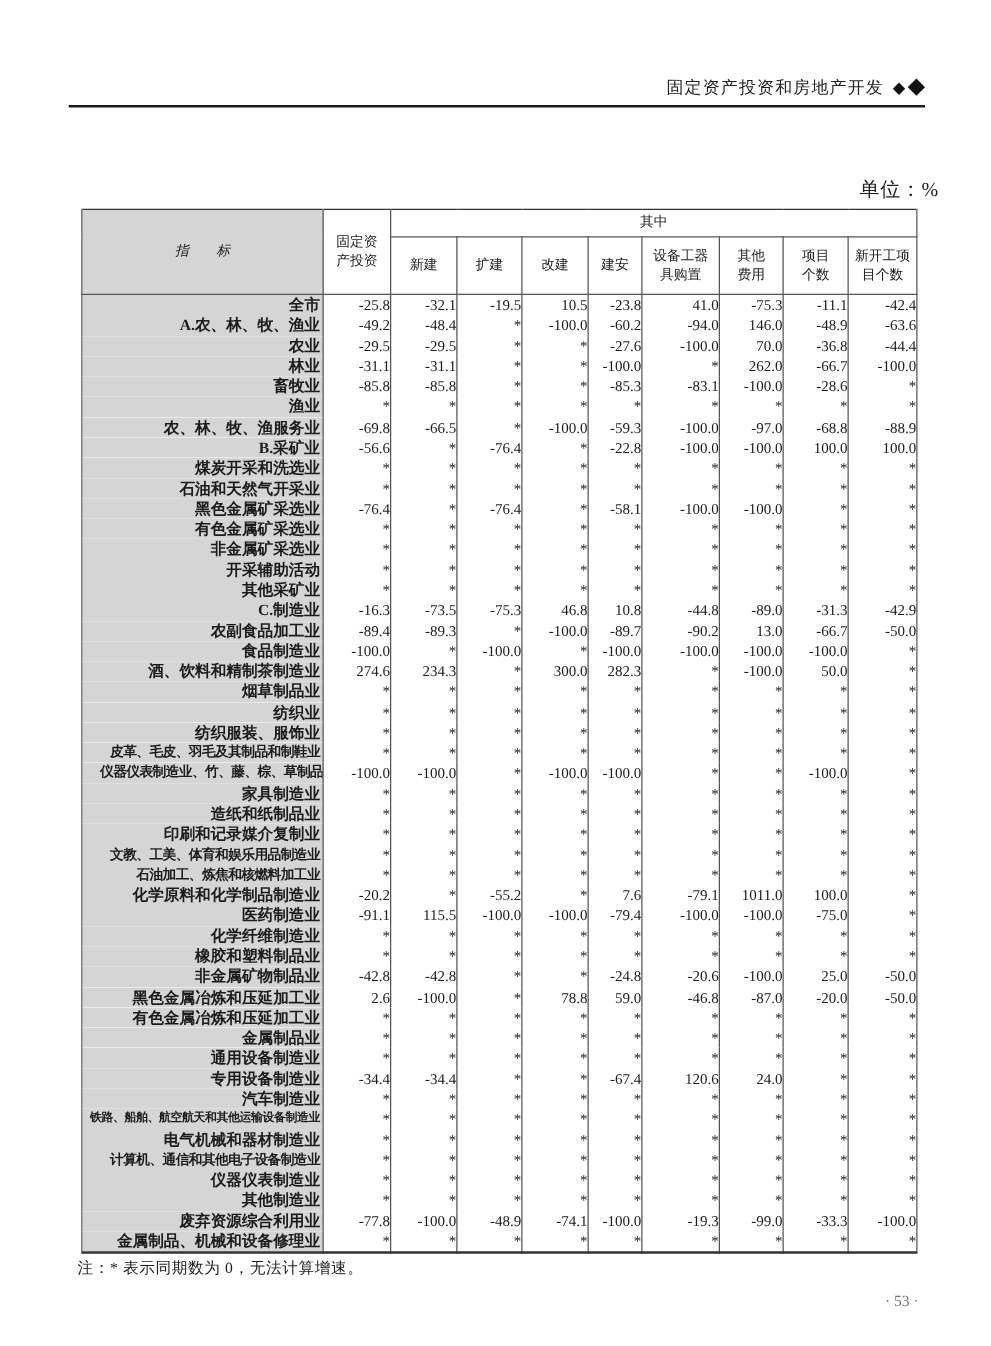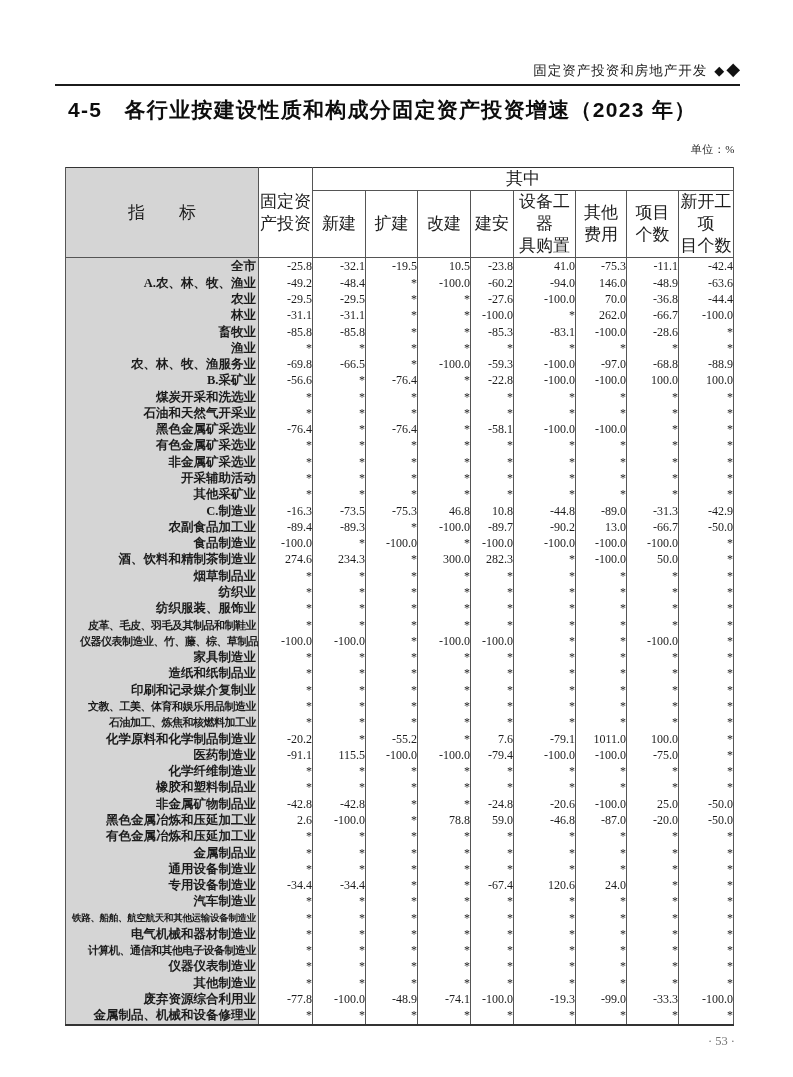--- a/index.html
+++ b/index.html
@@ -26,42 +26,42 @@
     background:#1b1b1b;
   }
   
   .page-title{
     position:absolute;top:96px;left:68px;width:660px;
     font-family:"Liberation Sans","DejaVu Sans",sans-serif;
     font-weight:bold;font-size:21px;letter-spacing:1.3px;
     color:#0d0d0d;white-space:nowrap;
   }
   .unit-label{
-    position:absolute;top:142px;right:58px;
-    font-size:11px;letter-spacing:.5px;color:#222;
+    position:absolute;top:142px;right:42px;
+    font-size:16px;letter-spacing:.5px;color:#222;
   }
   
   .tbl-wrap{position:absolute;top:167px;left:65px;}
   table.data{
     border-collapse:collapse;table-layout:fixed;
     width:668px;
     font-size:12px;color:#1c1c1c;
   }
   table.data th, table.data td{
     border-left:1px solid #555;border-right:1px solid #555;
     padding:0;box-sizing:border-box;
   }
   table.data{border:1.5px solid #333;border-bottom-width:2.5px;}
   thead th{
     border-bottom:1px solid #555;
     font-weight:normal;text-align:center;vertical-align:middle;
     line-height:1.3;white-space:pre-line;
-    font-size:17px;
-  }
-  th.col-indicator{background:#d5d5d5;}
+    font-size:11px;
+  }
+  th.col-indicator{background:#d5d5d5;font-style:italic;}
   th.among-head{height:22px;}
   thead tr.subrow th{height:46px;}
   tbody td{
     height:16.28px;line-height:16.28px;
     text-align:right;padding-right:6px;
     white-space:nowrap;overflow:hidden;
   }
   tbody td.lab{
     background:#d5d5d5;text-align:right;
     padding-left:4px;padding-right:2px;font-size:12.5px;font-weight:bold;
@@ -84,21 +84,20 @@
 
 <div class="page">
 
   <div class="running-head">
     <span>固定资产投资和房地产开发</span>
     <span class="diamond-sm">◆</span>
     <span class="diamond-lg">◆</span>
   </div>
   <div class="head-rule"></div>
 
-  <div class="page-title">4-5　各行业按建设性质和构成分固定资产投资增速（2023 年）</div>
   <div class="unit-label">单位：%</div>
 
   <div class="tbl-wrap">
     <table class="data">
       <colgroup>
         <col style="width:193px">
           <col style="width:54px">
           <col style="width:53px">
         <col style="width:52px">
           <col style="width:53px">
@@ -692,15 +691,16 @@
     <td>*</td>
     <td>*</td>
     <td>*</td>
     <td>*</td>
     <td>*</td>
   </tr>
         </tbody>
     </table>
   </div>
 
+  <div class="note">注：* 表示同期数为 0，无法计算增速。</div>
   <div class="pageno">· 53 ·</div>
 
 </div>
 
 </body></html>

